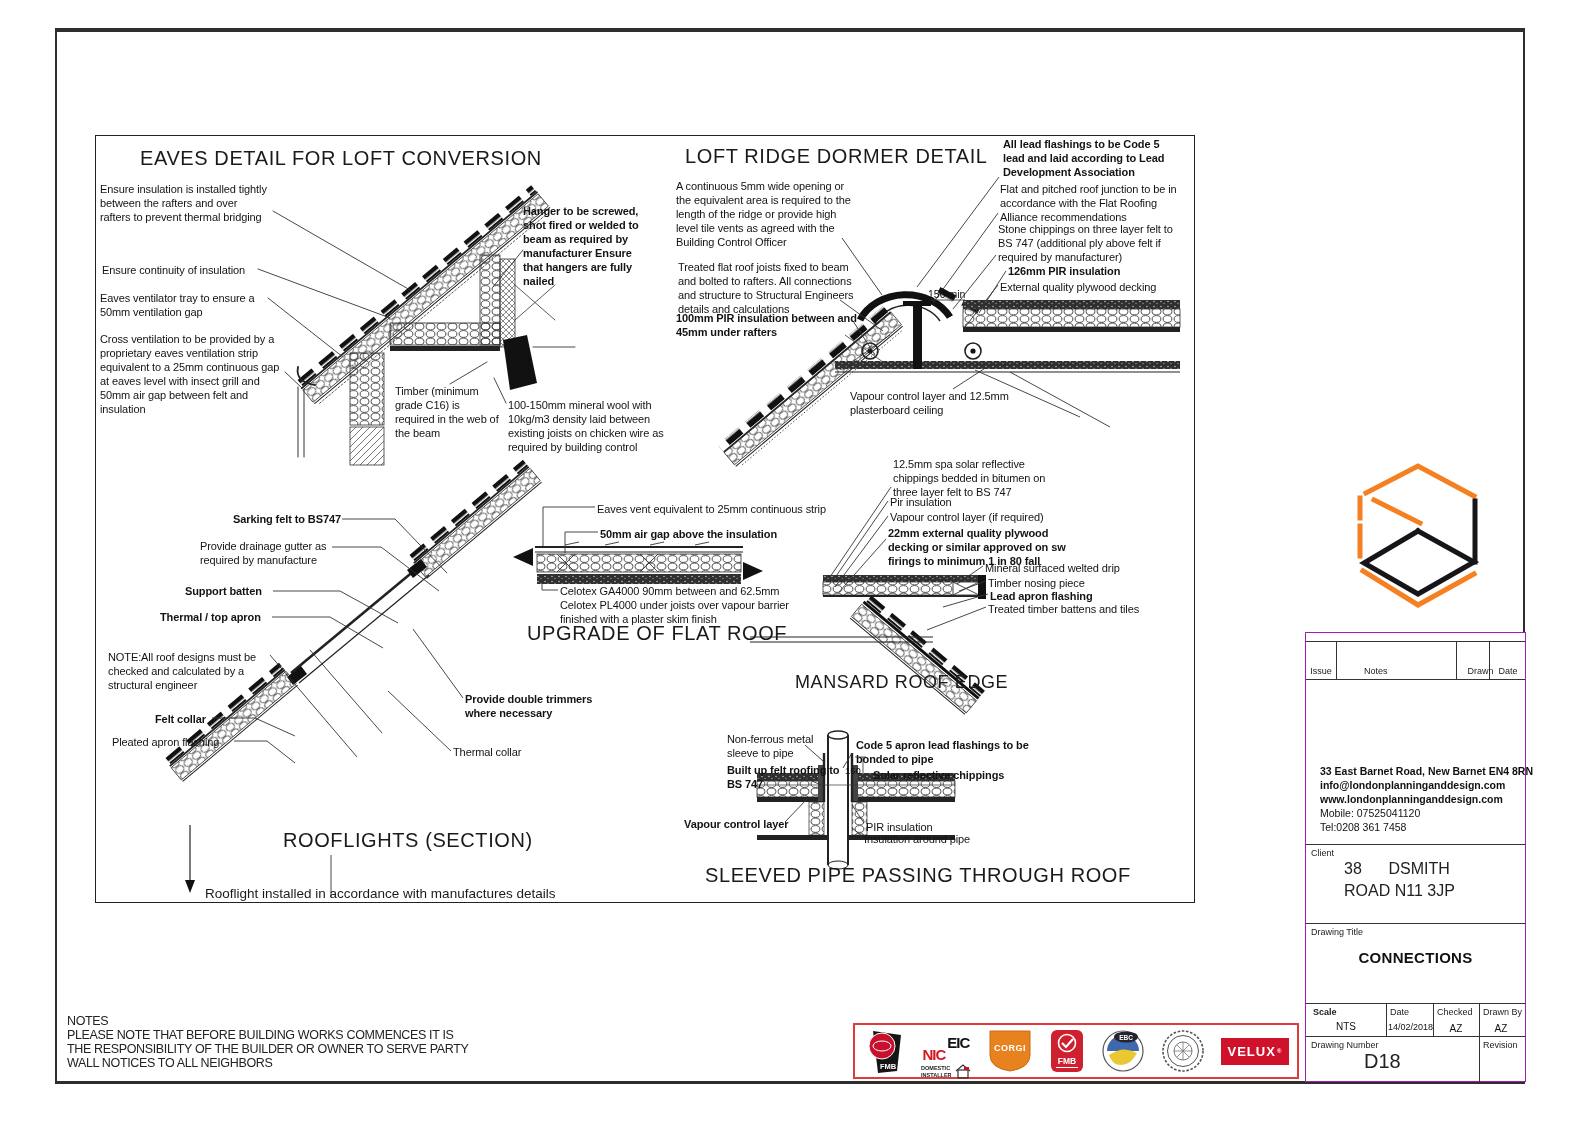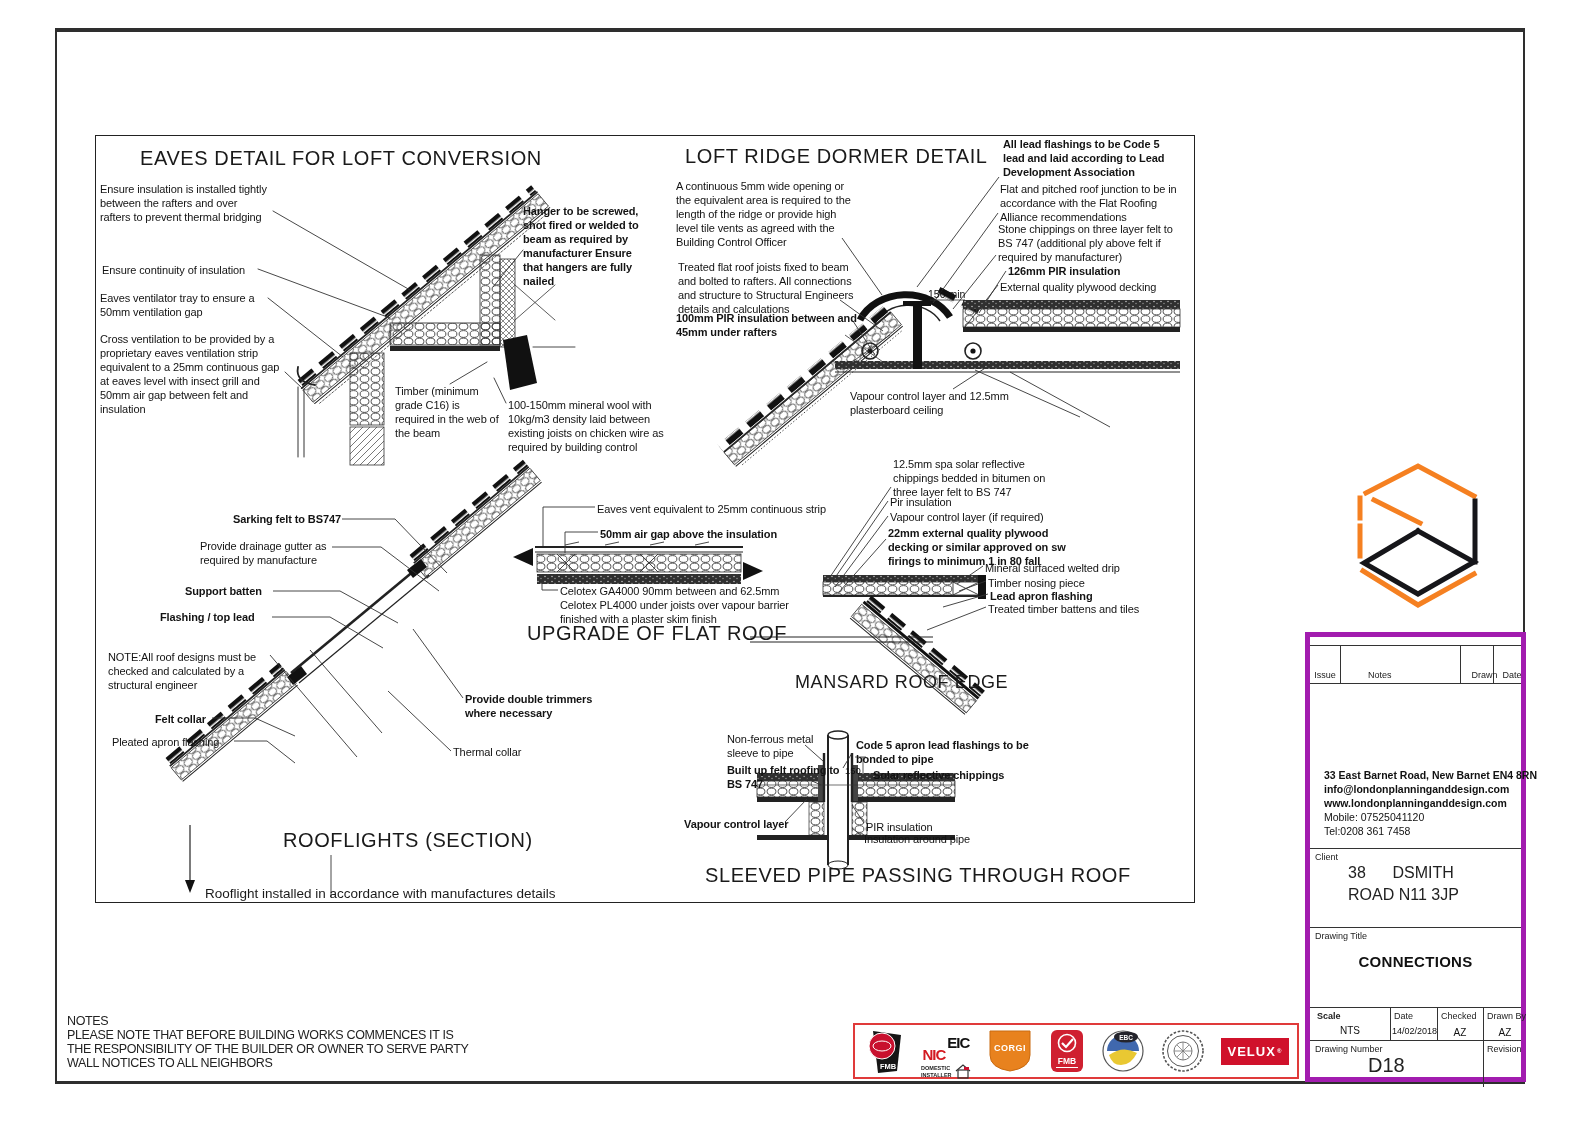--- a/index.html
+++ b/index.html
@@ -15,21 +15,21 @@
   .ann.b{font-weight:bold;}
   .ann.nw{white-space:nowrap;}
   .sec-title{position:absolute;font-size:20px;letter-spacing:0.6px;color:#1a1a1a;white-space:nowrap;}
   .caption{position:absolute;font-size:13.5px;color:#1a1a1a;white-space:nowrap;margin-top:24px;}
   .dim{position:absolute;font-size:10.5px;color:#111;white-space:nowrap;}
   
   .notes{position:absolute;left:67px;top:1014px;font-size:12.5px;line-height:14px;
          letter-spacing:-0.35px;color:#222;}
   
   .tb{position:absolute;left:1305px;top:632px;width:221px;height:450px;
-      border:5px solid #a21caf;box-sizing:border-box;background:#fff;}
+      border:1px solid #a21caf;box-sizing:border-box;background:#fff;}
   .tb .hline{position:absolute;left:0;right:0;height:0;border-top:1px solid #333;}
   .tb .vline{position:absolute;width:0;border-left:1px solid #333;}
   .tb-s{position:absolute;font-size:9px;color:#222;white-space:nowrap;}
   .tb-s.b{font-weight:bold;}
   .tb-v{position:absolute;font-size:10px;color:#111;white-space:nowrap;}
   .co-name{position:absolute;left:14px;top:50px;font-size:23px;letter-spacing:3.5px;
            line-height:27px;color:#222;white-space:nowrap;}
   .addr{position:absolute;left:14px;font-size:10.5px;line-height:14px;color:#111;white-space:nowrap;}
   .addr.b{font-weight:bold;}
   .client-line{position:absolute;left:38px;font-size:16px;color:#222;white-space:pre;}
@@ -300,21 +300,21 @@
 <div class="ann" style="left:1000px;top:183px;width:185px">Flat and pitched roof junction to be in accordance with the Flat Roofing Alliance recommendations</div>
 <div class="ann" style="left:998px;top:223px;width:188px">Stone chippings on three layer felt to BS 747 (additional ply above felt if required by manufacturer)</div>
 <div class="ann b" style="left:1008px;top:265px;width:150px">126mm PIR insulation</div>
 <div class="ann" style="left:1000px;top:281px;width:190px">External quality plywood decking</div>
 <div class="ann" style="left:850px;top:390px;width:165px">Vapour control layer and 12.5mm plasterboard ceiling</div>
 <div class="dim" style="left:928px;top:288px">150 min</div>
 
 <div class="ann b nw" style="left:233px;top:513px">Sarking felt to BS747</div>
 <div class="ann" style="left:200px;top:540px;width:135px">Provide drainage gutter as required by manufacture</div>
 <div class="ann b nw" style="left:185px;top:585px">Support batten</div>
-<div class="ann b nw" style="left:160px;top:611px">Flashing / top lead</div>
+<div class="ann b nw" style="left:160px;top:611px">Thermal / top apron</div>
 <div class="ann" style="left:108px;top:651px;width:165px">NOTE:All roof designs must be checked and calculated by a structural engineer</div>
 <div class="ann b nw" style="left:155px;top:713px">Felt collar</div>
 <div class="ann nw" style="left:112px;top:736px">Pleated apron flashing</div>
 <div class="ann b" style="left:465px;top:693px;width:135px">Provide double trimmers where necessary</div>
 <div class="ann nw" style="left:453px;top:746px">Thermal collar</div>
 
 <div class="ann nw" style="left:597px;top:503px">Eaves vent equivalent to 25mm continuous strip</div>
 <div class="ann b nw" style="left:600px;top:528px">50mm air gap above the insulation</div>
 <div class="ann" style="left:560px;top:585px;width:235px">Celotex GA4000 90mm between and 62.5mm Celotex PL4000 under joists over vapour barrier finished with a plaster skim finish</div>
 

